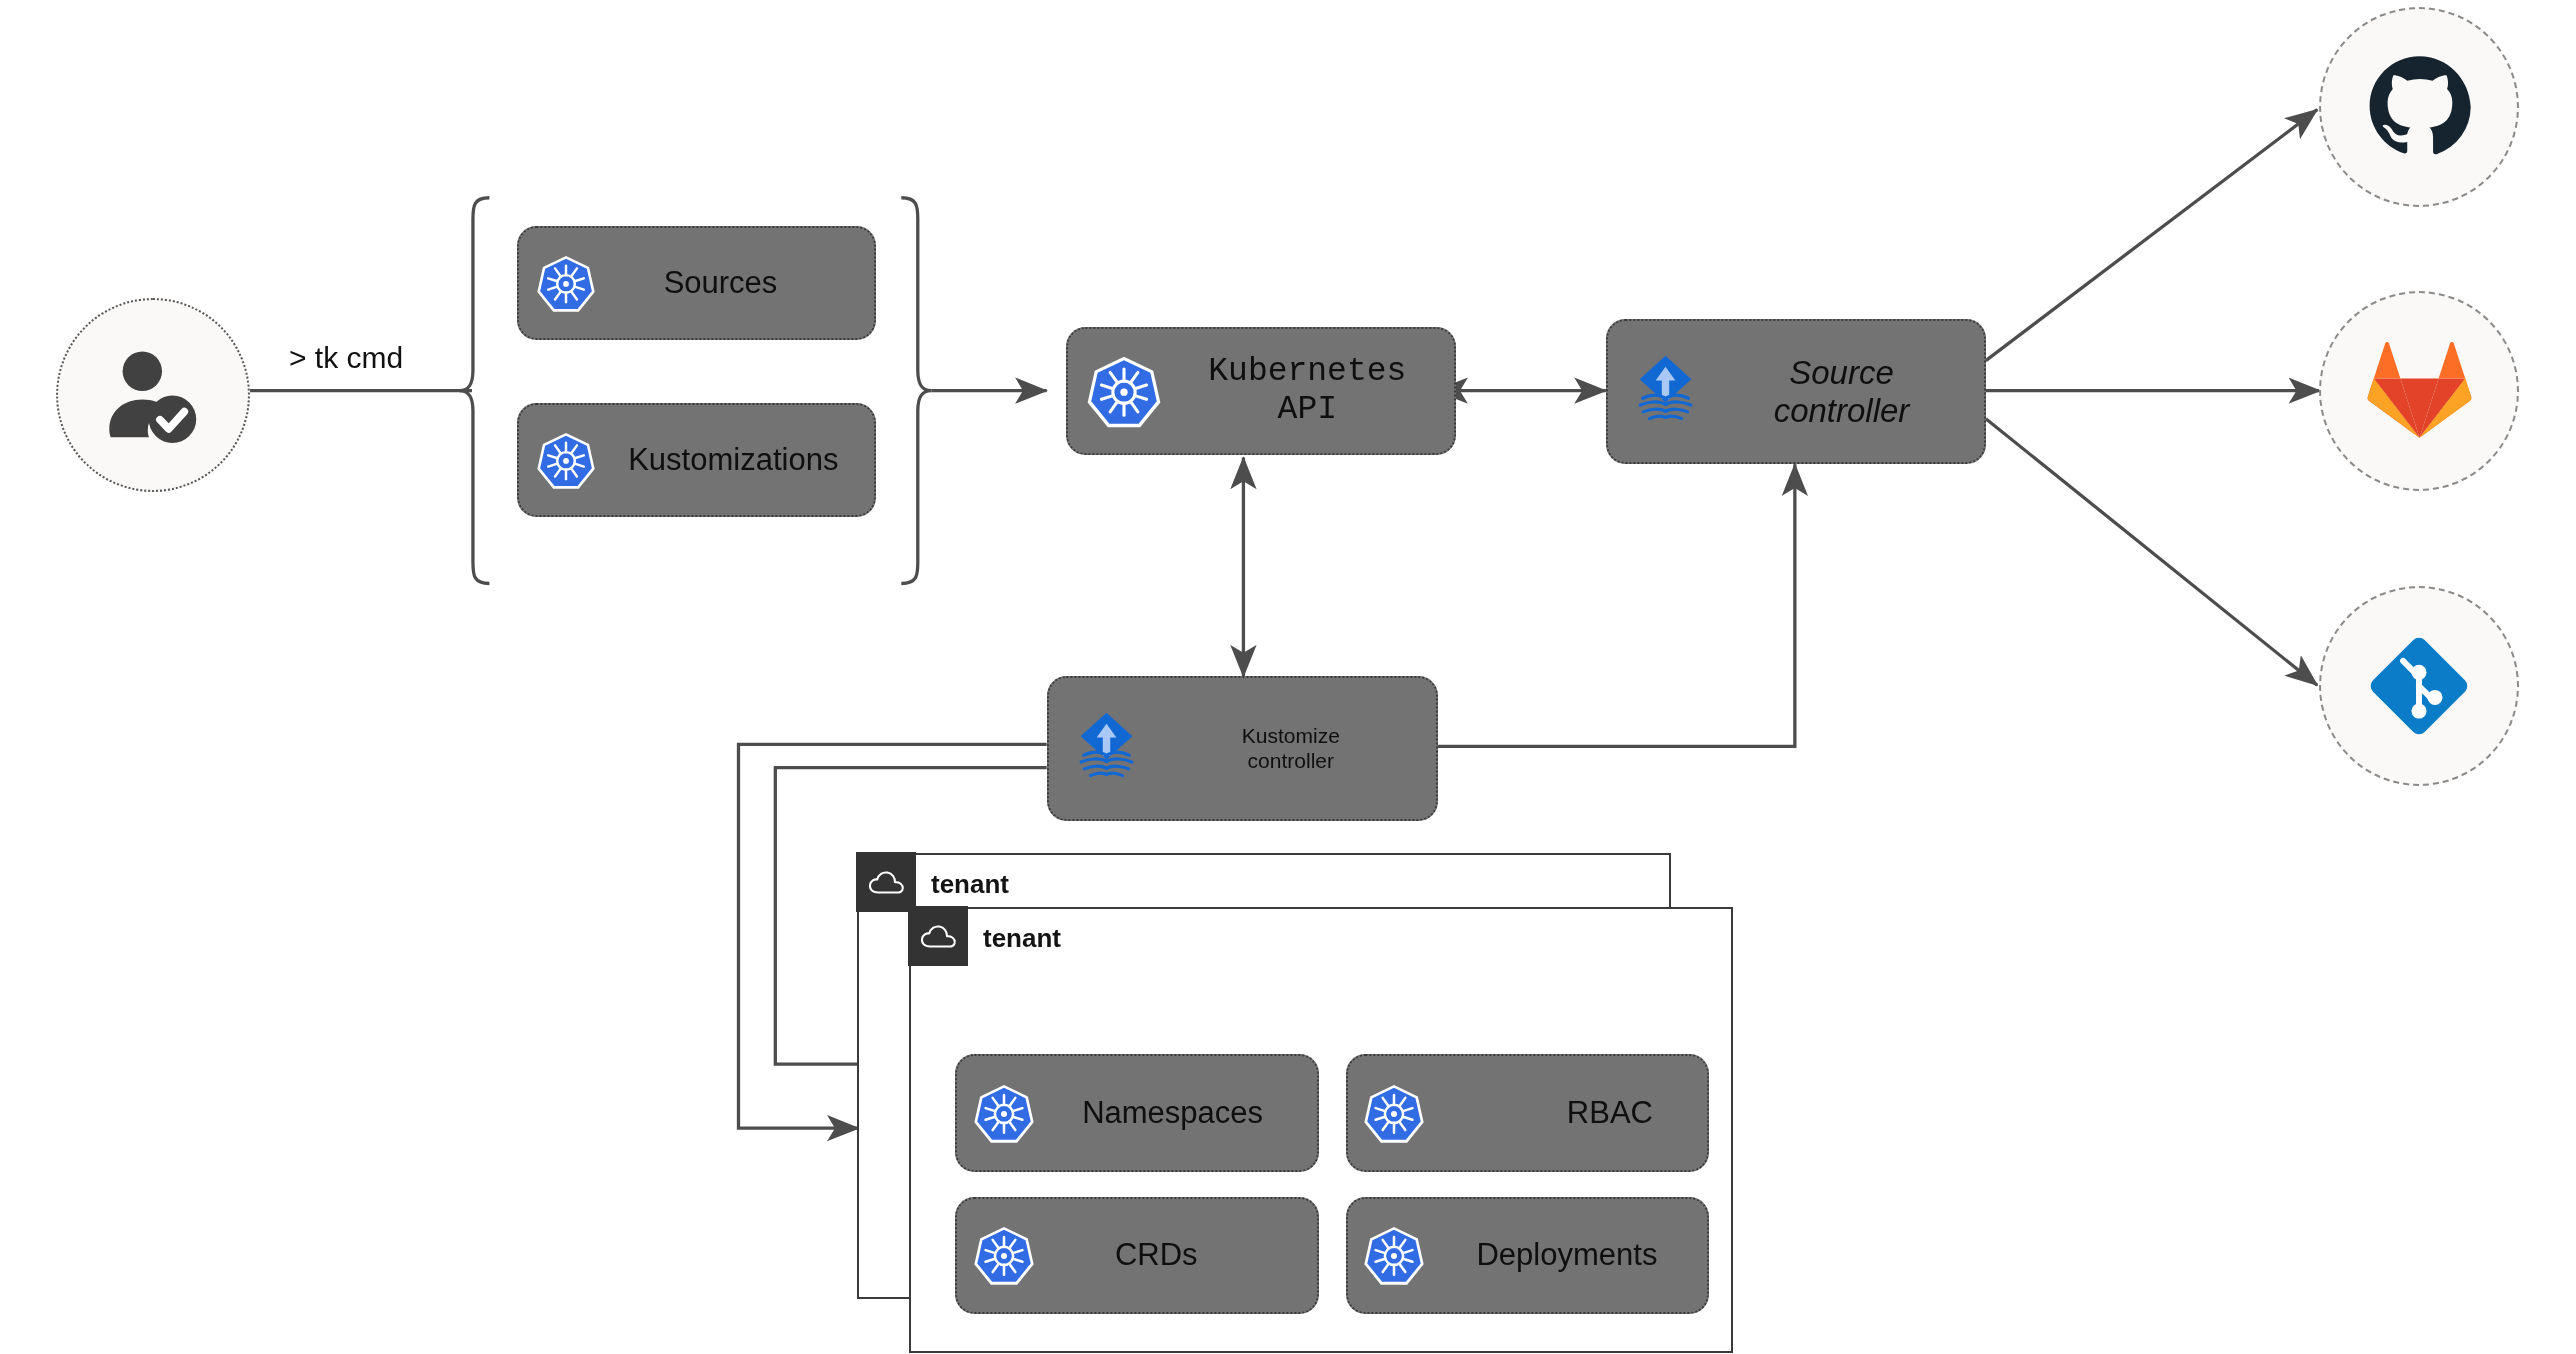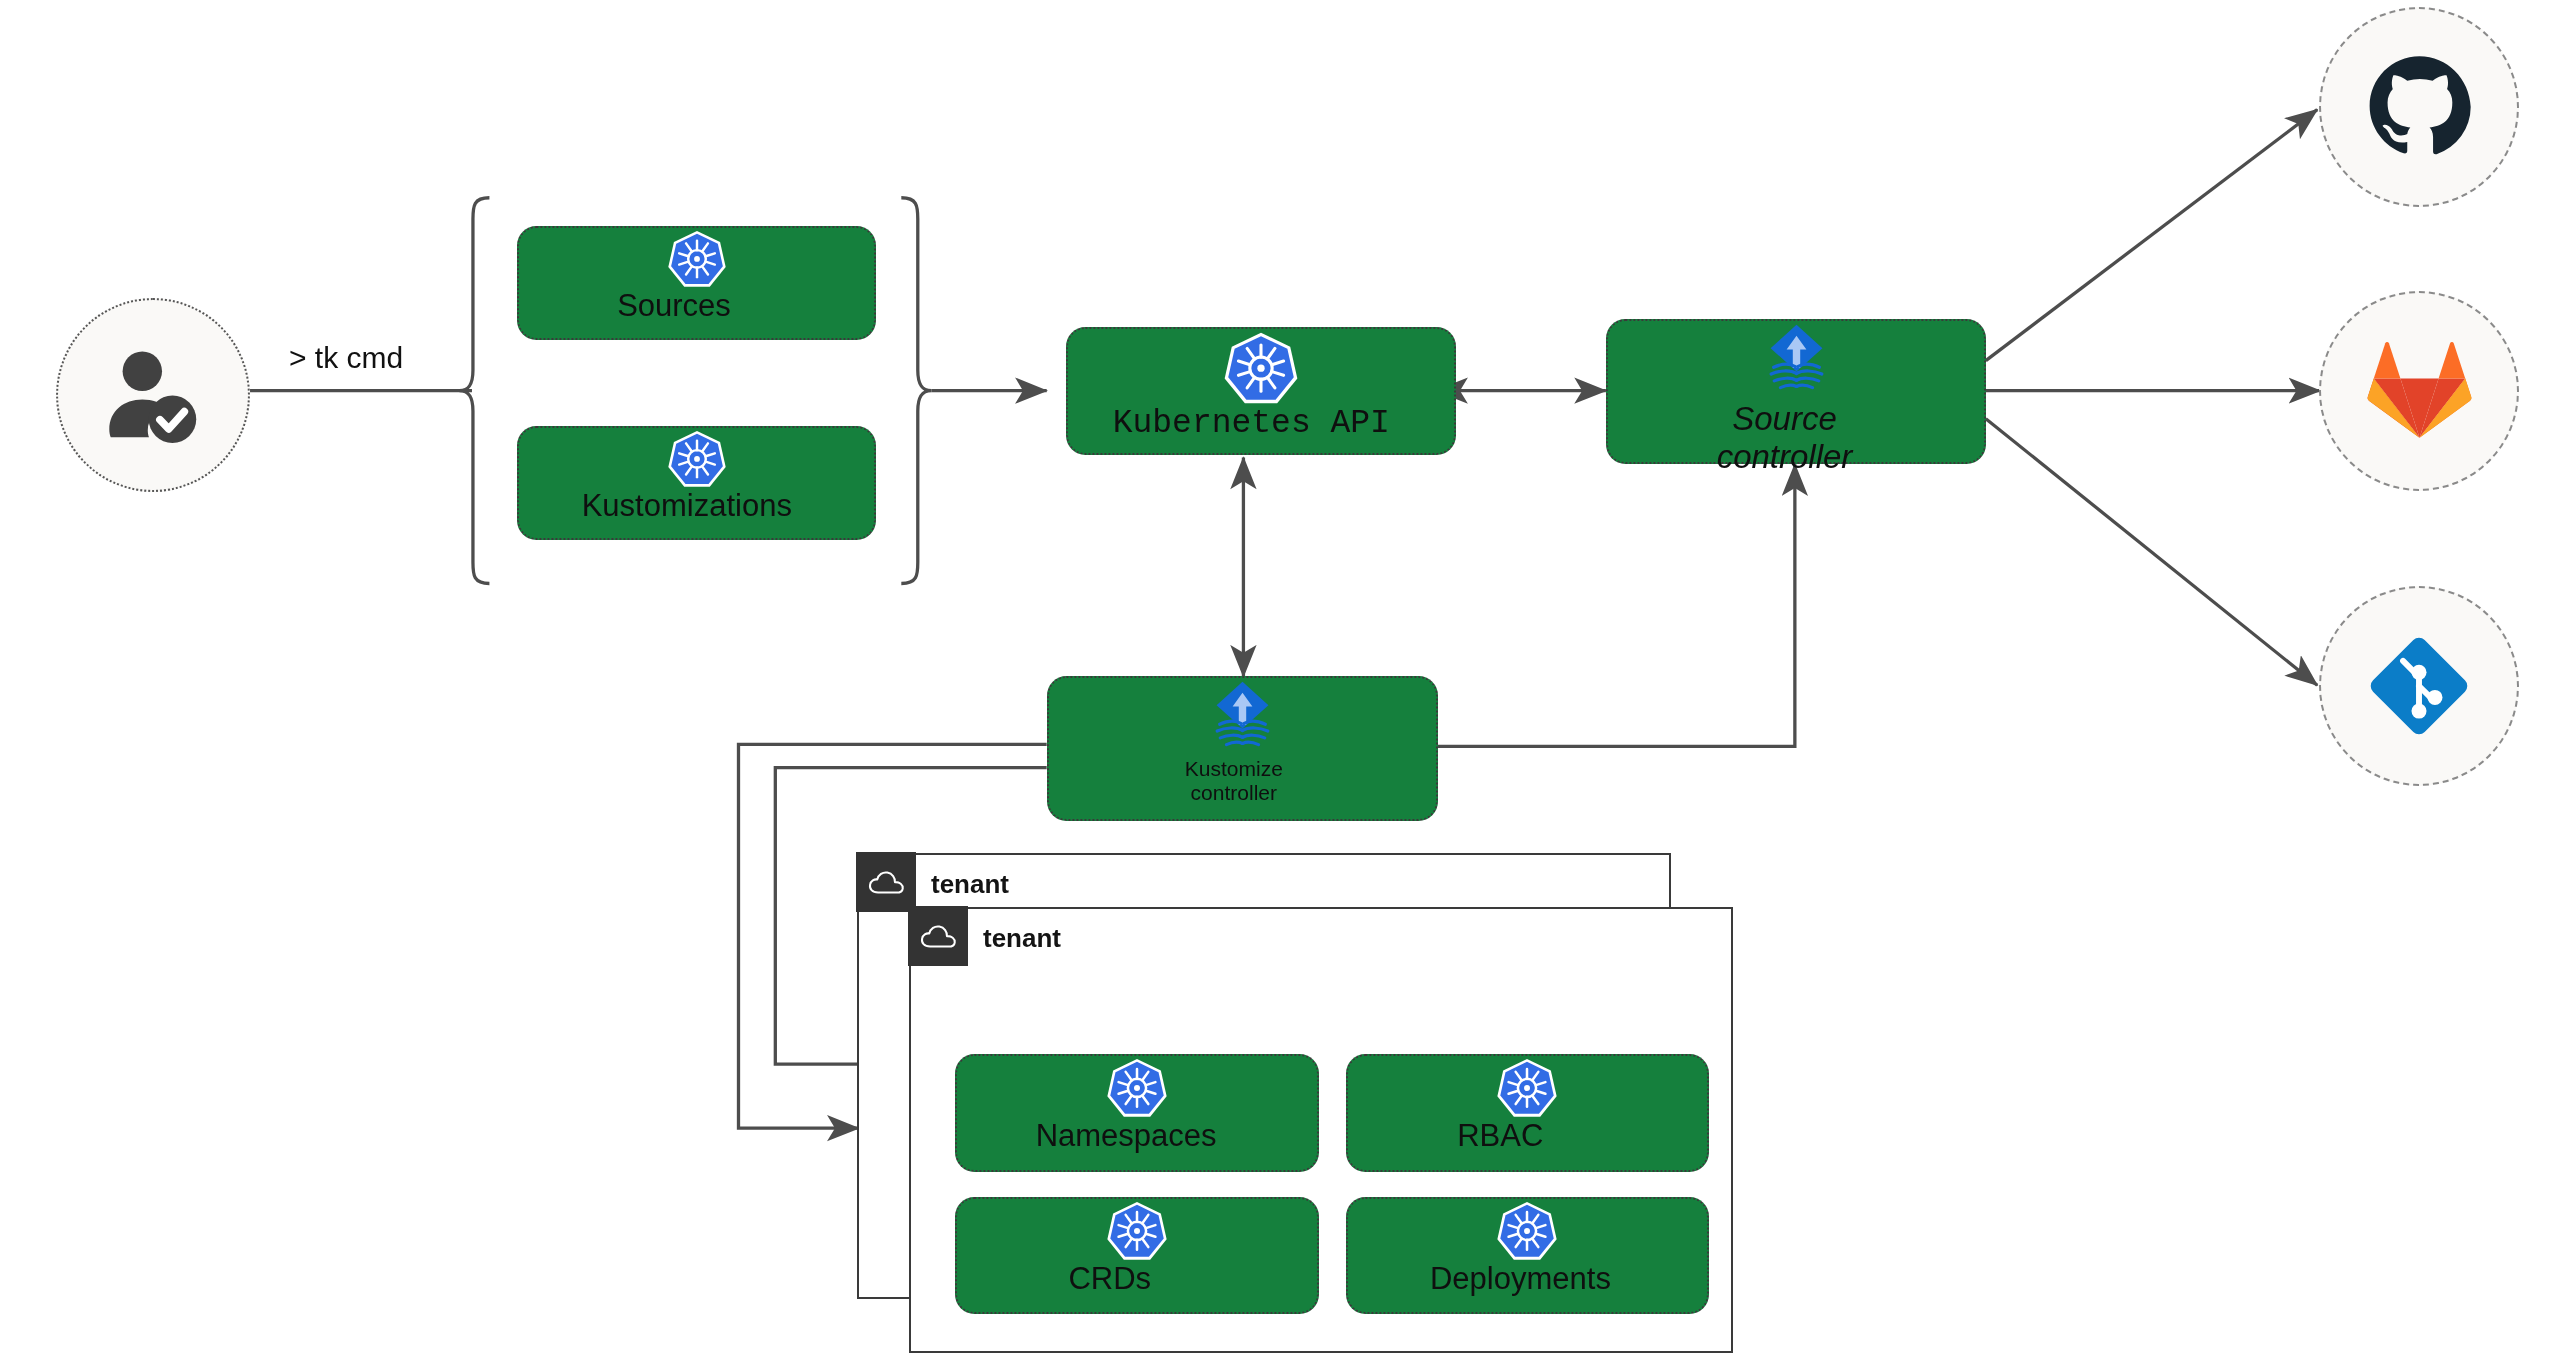--- a/index.html
+++ b/index.html
@@ -27,27 +27,26 @@
   }
 
   
   .node {
     position: absolute;
     box-sizing: border-box;
   }
 
   
   .chip {
-    background: #15803d;
+    background: #737373;
     border: 2.9px dotted #3a3a3a;
     border-radius: 19.4px;
     display: flex;
     align-items: center;
     box-sizing: border-box;
-    flex-direction: column;
   }
   .chip .lbl {
     flex: 1;
     text-align: center;
     color: #0f0f0f;
     line-height: 1.15;
   }
   .chip .ico {
     flex: none;
     display: flex;
@@ -201,21 +200,21 @@
           <line x1="37.7" y1="24.8" x2="43.7" y2="16.4"></line>
           <line x1="43.7" y1="49.6" x2="37.7" y2="41.2"></line>
           <line x1="26.3" y1="24.8" x2="20.3" y2="16.4"></line>
         </g>
         <circle cx="32" cy="33" r="3.1" fill="#ffffff"></circle>
       </svg>
     </span>
     <span class="lbl" style="font-size:31px; padding-right:45px;">Sources</span>
   </div>
 
-  <div class="node chip" style="left:517px; top:426px; width:359px; height:114px;">
+  <div class="node chip" style="left:517px; top:403px; width:359px; height:114px;">
     <span class="ico" style="width:93px;">
       <svg width="60" height="60" viewBox="0 0 64 64">
         <path d="M32 3.2 L56.6 15 L62.6 41.6 L45.6 62.6 L18.4 62.6 L1.4 41.6 L7.4 15 Z" fill="#ffffff"></path>
         <path d="M32 6 L54.2 16.7 L59.6 40.7 L44.3 59.6 L19.7 59.6 L4.4 40.7 L9.8 16.7 Z" fill="#326ce5"></path>
         <g stroke="#ffffff" stroke-width="2.6" stroke-linecap="round" fill="none">
           <circle cx="32" cy="33" r="9.4"></circle>
           <line x1="32" y1="13.5" x2="32" y2="23.8"></line>
           <line x1="32" y1="42.2" x2="32" y2="52.4"></line>
           <line x1="13" y1="27" x2="22.8" y2="30.1"></line>
           <line x1="41.2" y1="35.9" x2="51" y2="39"></line>

